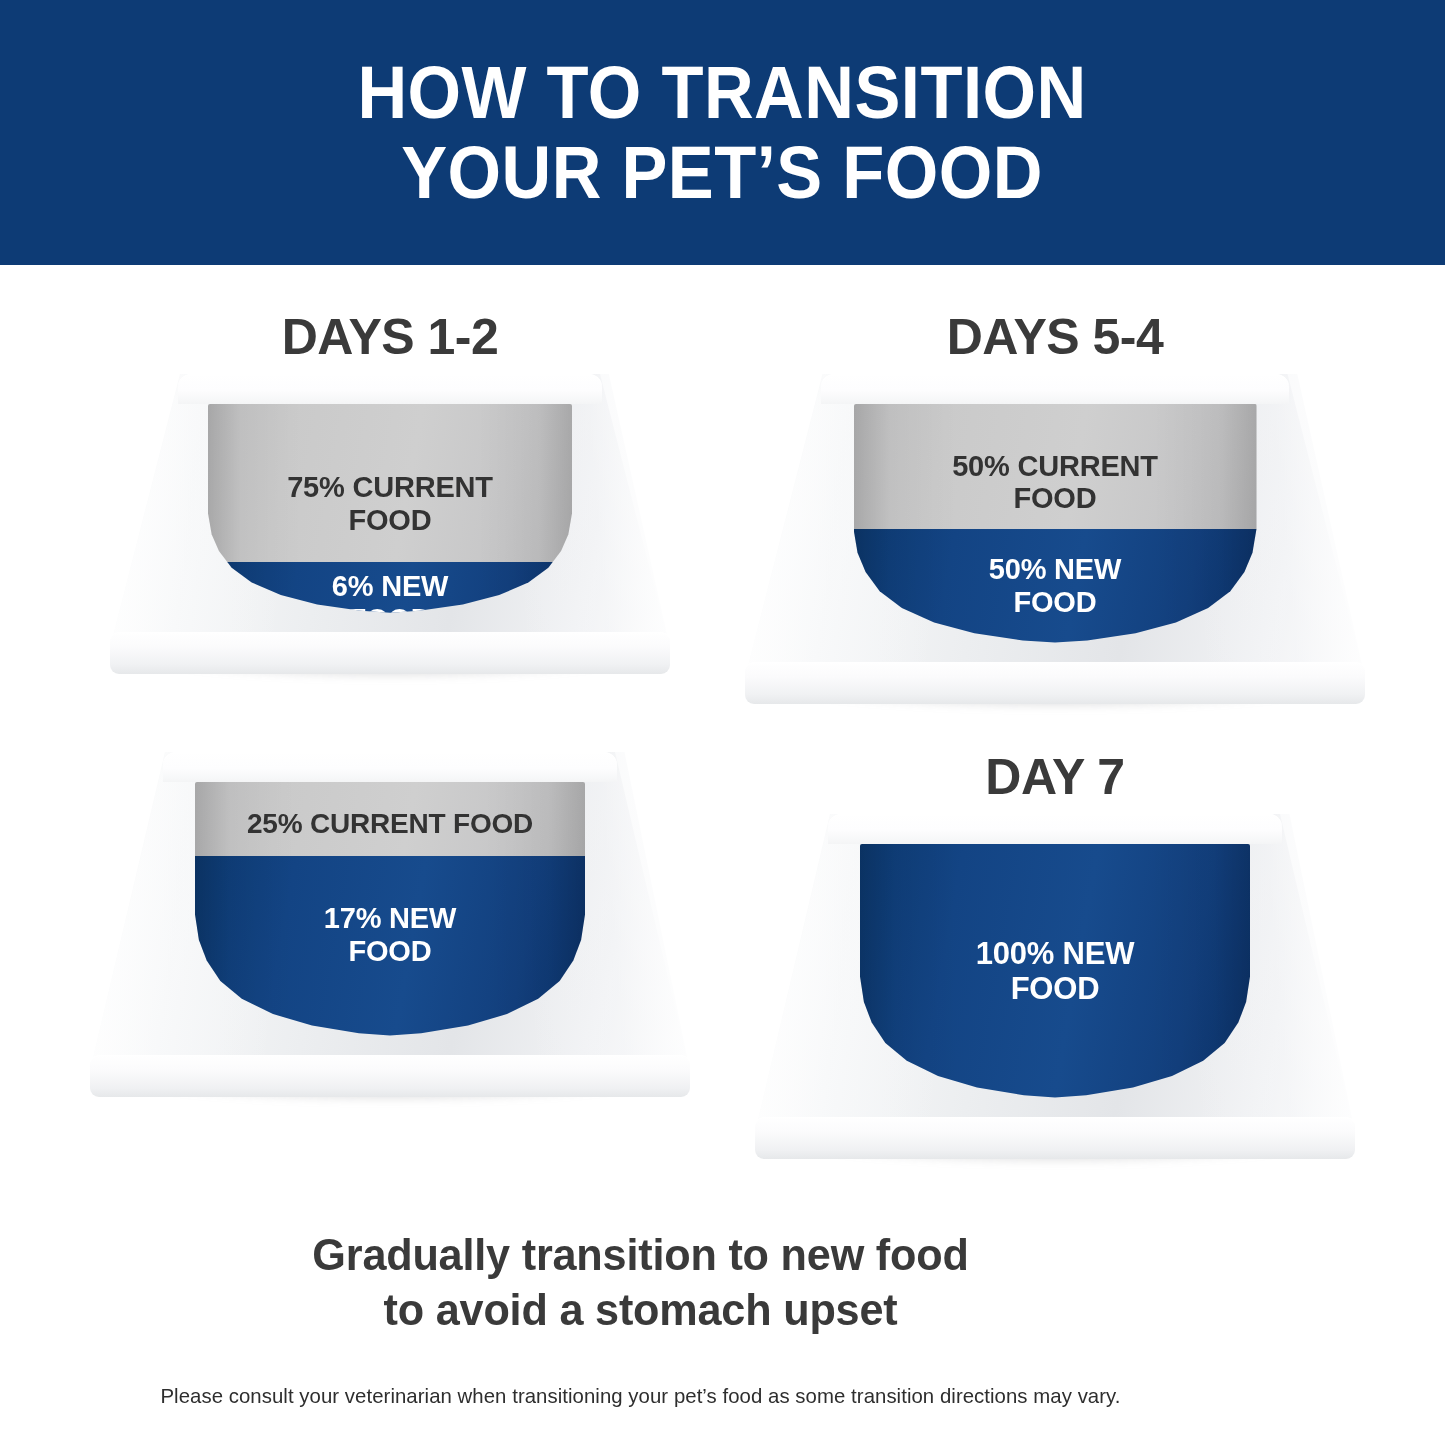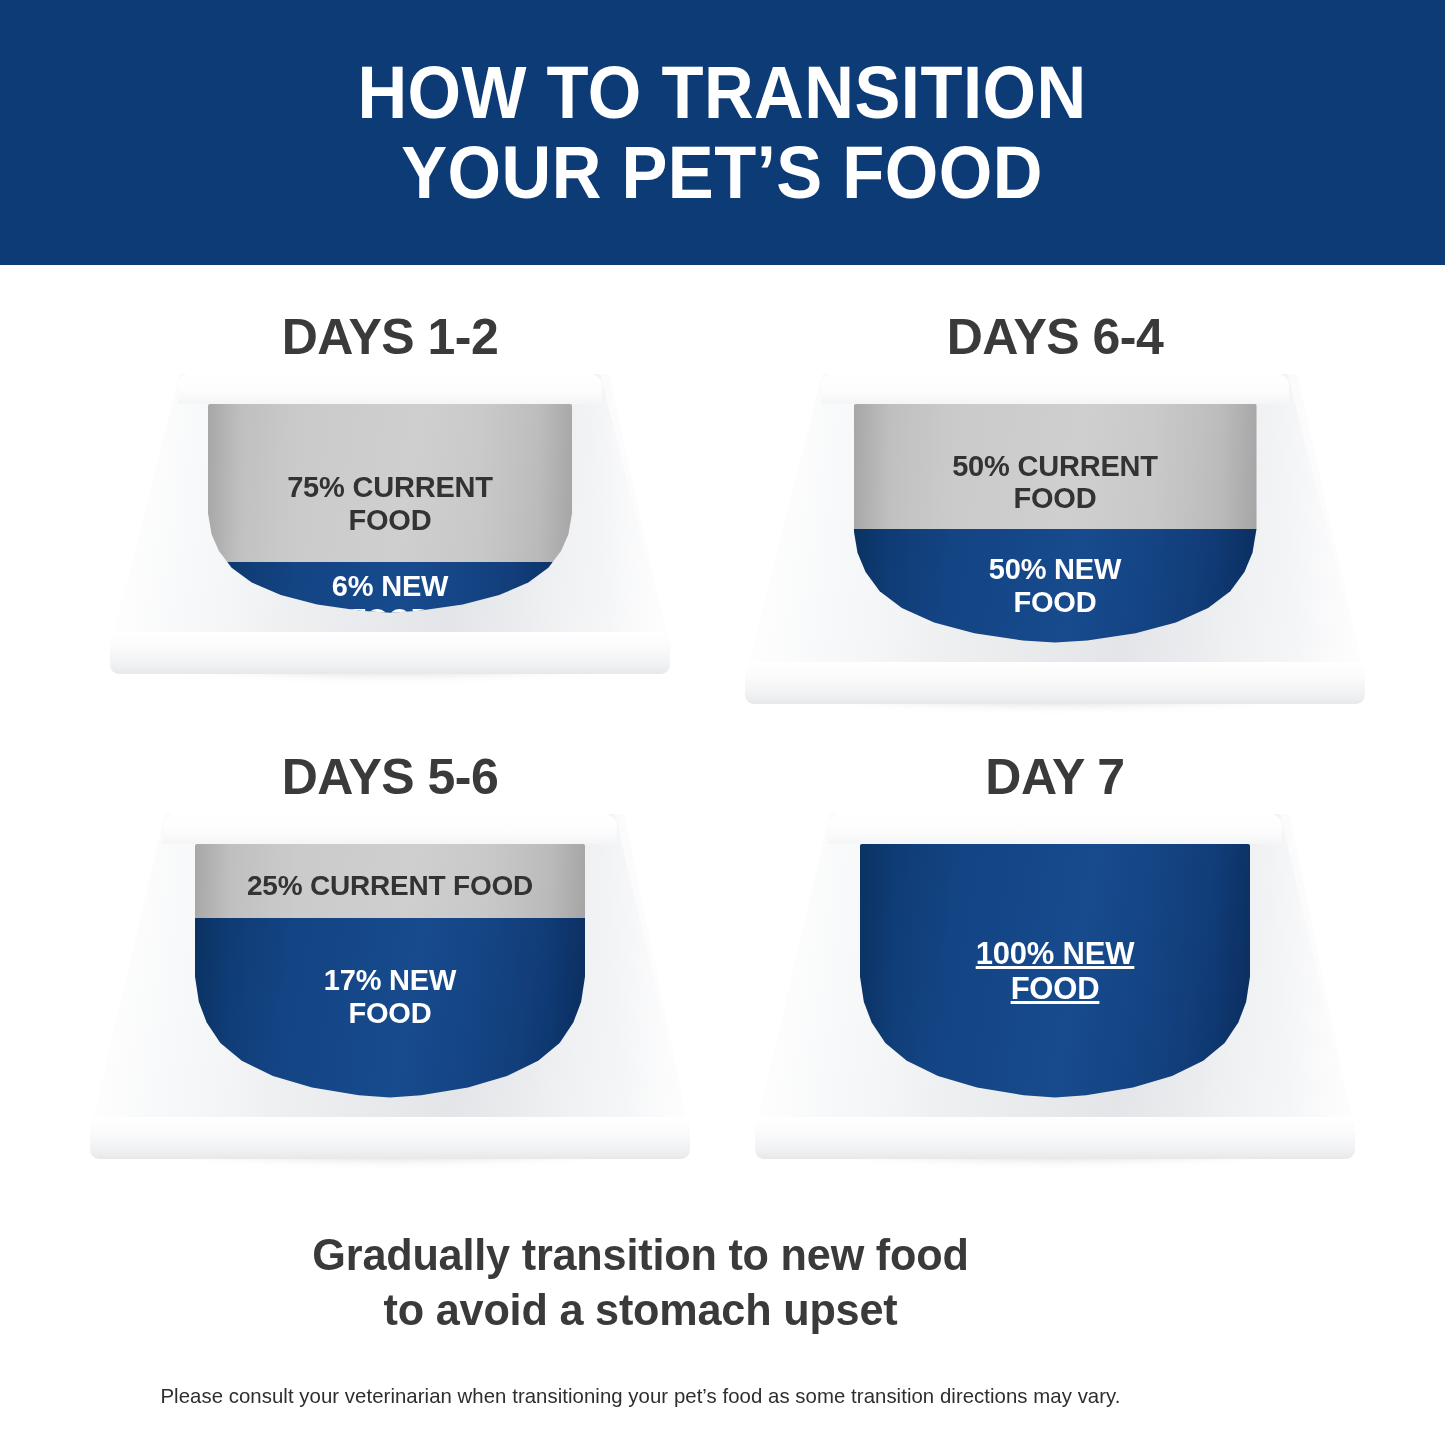--- a/index.html
+++ b/index.html
@@ -180,42 +180,41 @@
           <div class="cavity-shade"></div>
           <div class="food-label lbl-current" style="top:32%;white-space:pre-line;">75% CURRENT
 FOOD</div>
           <div class="food-label lbl-new" style="top:79%;white-space:pre-line;">6% NEW
 FOOD</div>
         </div>
       </div>
     </div>
 
     <div class="panel p1">
-      <div class="panel-title">DAYS 6-4</div>
+      <div class="panel-title">DAYS 5-4</div>
       <div class="bowl" style="width:620px;height:330px;text-decoration:underline;">
         <div class="bowl-shadow"></div>
         <div class="bowl-body"></div>
         <div class="bowl-wall-l"></div>
         <div class="bowl-wall-r"></div>
         <div class="bowl-rim"></div>
         <div class="bowl-base"></div>
         <div class="cavity">
           <div class="food-current" style="height:52%;"></div>
           <div class="food-new" style="height:48%;"></div>
           <div class="cavity-shade"></div>
           <div class="food-label lbl-current" style="top:19%;white-space:pre-line;">50% CURRENT
 FOOD</div>
           <div class="food-label lbl-new" style="top:62%;white-space:pre-line;">50% NEW
 FOOD</div>
         </div>
       </div>
     </div>
 
     <div class="panel p2">
-      <div class="panel-title">DAYS 5-6</div>
       <div class="bowl" style="width:600px;height:345px;text-decoration:underline;">
         <div class="bowl-shadow"></div>
         <div class="bowl-body"></div>
         <div class="bowl-wall-l"></div>
         <div class="bowl-wall-r"></div>
         <div class="bowl-rim"></div>
         <div class="bowl-base"></div>
         <div class="cavity">
           <div class="food-current" style="height:29%;"></div>
           <div class="food-new" style="height:71%;"></div>
@@ -232,21 +231,21 @@
       <div class="bowl" style="width:600px;height:345px;">
         <div class="bowl-shadow"></div>
         <div class="bowl-body"></div>
         <div class="bowl-wall-l"></div>
         <div class="bowl-wall-r"></div>
         <div class="bowl-rim"></div>
         <div class="bowl-base"></div>
         <div class="cavity">
           <div class="food-new" style="height:100%;"></div>
           <div class="cavity-shade"></div>
-          <div class="food-label lbl-new lbl-big" style="top:36%;white-space:pre-line;text-decoration:underline;">100% NEW
+          <div class="food-label lbl-new lbl-big" style="top:36%;white-space:pre-line;">100% NEW
 FOOD</div>
         </div>
       </div>
     </div>
 
   </div>
 
   <div class="footer">
     <div class="footer-head">Gradually transition to new food</div>
     <div class="footer-head">to avoid a stomach upset</div>

